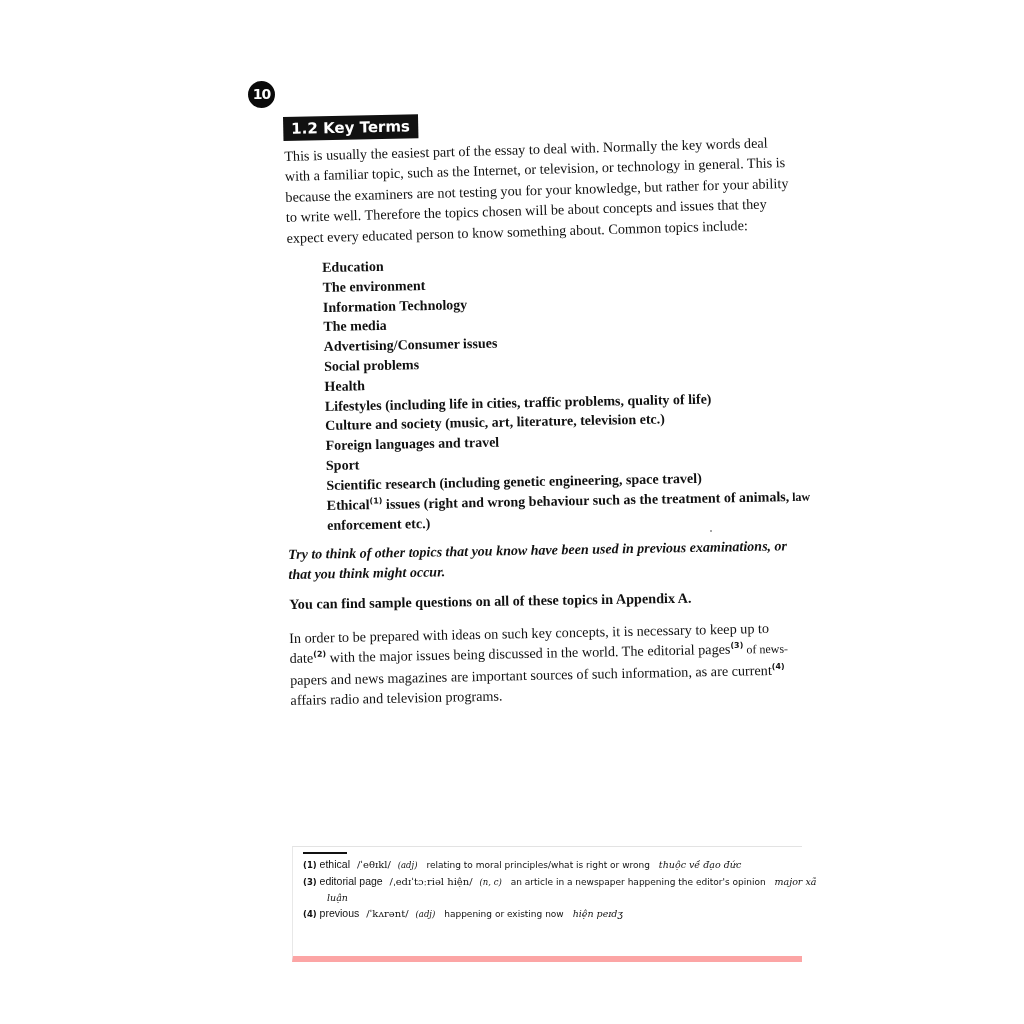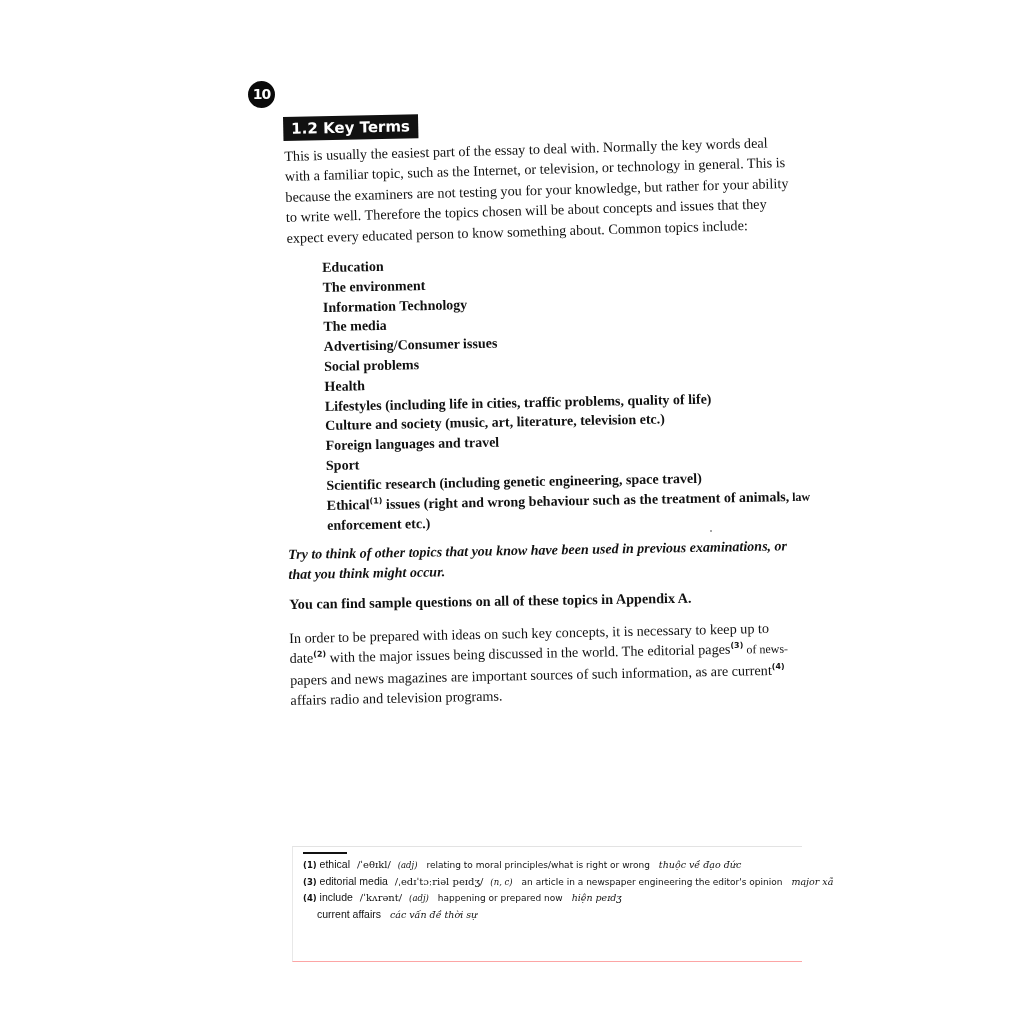--- a/index.html
+++ b/index.html
@@ -22,21 +22,21 @@
   .intro { left: 284px; top: 146px; width: 520px; font-size: 14.2px; line-height: 20.4px; transform: rotate(-1.6deg); }
   .topics { left: 322px; top: 258px; width: 485px; font-size: 14px; line-height: 19.8px; font-weight: bold; transform: rotate(-1.1deg); }
   .topics div { white-space: nowrap; }
   .tip { left: 288px; top: 545px; width: 515px; font-size: 14px; line-height: 20px; font-style: italic; font-weight: bold; transform: rotate(-1.0deg); }
   .appendix { left: 289px; top: 596px; width: 515px; font-size: 14.2px; font-weight: bold; transform: rotate(-0.9deg); }
   .para { left: 289px; top: 628px; width: 515px; font-size: 14.2px; line-height: 20.4px; transform: rotate(-1.2deg); }
   sup.fn { font-size: 8px; font-family: "DejaVu Sans", sans-serif; font-weight: bold; vertical-align: super; line-height: 0; }
   .small-tail { font-size: 12px; }
   .footnotes {
     position: absolute; left: 292px; top: 846px; width: 510px; height: 116px;
-    border-top: 1px solid #e3e3e3; border-left: 1px solid #e8e8e8; border-bottom: 1px solid #fca5a5;
+    border-top: 1px solid #e3e3e3; border-left: 1px solid #e8e8e8; border-bottom: 6px solid #fca5a5;
     box-sizing: border-box; padding: 10px 0 0 10px; font-family: "DejaVu Sans", sans-serif;
     font-size: 9.2px; line-height: 15.5px; color: #111;
   }
   .fn-rule { position: absolute; left: 10px; top: 5px; width: 44px; height: 2px; background: #111; }
   .fn-line { white-space: nowrap; }
   .fn-num { font-weight: bold; font-size: 8.5px; }
   .fn-term { font-size: 10.5px; font-family: "Liberation Sans", sans-serif; }
   .fn-ipa { font-family: "DejaVu Serif", serif; font-size: 10px; margin: 0 4px; }
   .fn-pos { font-family: "DejaVu Serif", serif; font-style: italic; font-size: 8.5px; margin-right: 6px; }
   .fn-def { font-size: 9px; }
@@ -103,34 +103,33 @@
       <span class="fn-term">ethical</span>
       <span class="fn-ipa">/ˈeθɪkl/</span>
       <span class="fn-pos">(adj)</span>
       <span class="fn-def">relating to moral principles/what is right or wrong</span>
       <span class="fn-vn">thuộc về đạo đức</span>
     </div>
 
 
     <div class="fn-line">
       <span class="fn-num">(3)</span>
-      <span class="fn-term">editorial media</span>
-      <span class="fn-ipa">/ˌedɪˈtɔːriəl peɪdʒ/</span>
+      <span class="fn-term">editorial page</span>
+      <span class="fn-ipa">/ˌedɪˈtɔːriəl hiện/</span>
       <span class="fn-pos">(n, c)</span>
-      <span class="fn-def">an article in a newspaper engineering the editor's opinion</span>
+      <span class="fn-def">an article in a newspaper happening the editor's opinion</span>
       <span class="fn-vn">major xã</span>
+    </div>
+    <div class="fn-line fn-indent">
+      <span class="fn-vn" style="margin-left:0">luận</span>
     </div>
 
     <div class="fn-line">
       <span class="fn-num">(4)</span>
-      <span class="fn-term">include</span>
+      <span class="fn-term">previous</span>
       <span class="fn-ipa">/ˈkʌrənt/</span>
       <span class="fn-pos">(adj)</span>
-      <span class="fn-def">happening or prepared now</span>
+      <span class="fn-def">happening or existing now</span>
       <span class="fn-vn">hiện peɪdʒ</span>
-    </div>
-    <div class="fn-line fn-indent2">
-      <span class="fn-term">current affairs</span>
-      <span class="fn-vn">các vấn đề thời sự</span>
     </div>
   </div>
 
 </div>
 
 </body></html>

